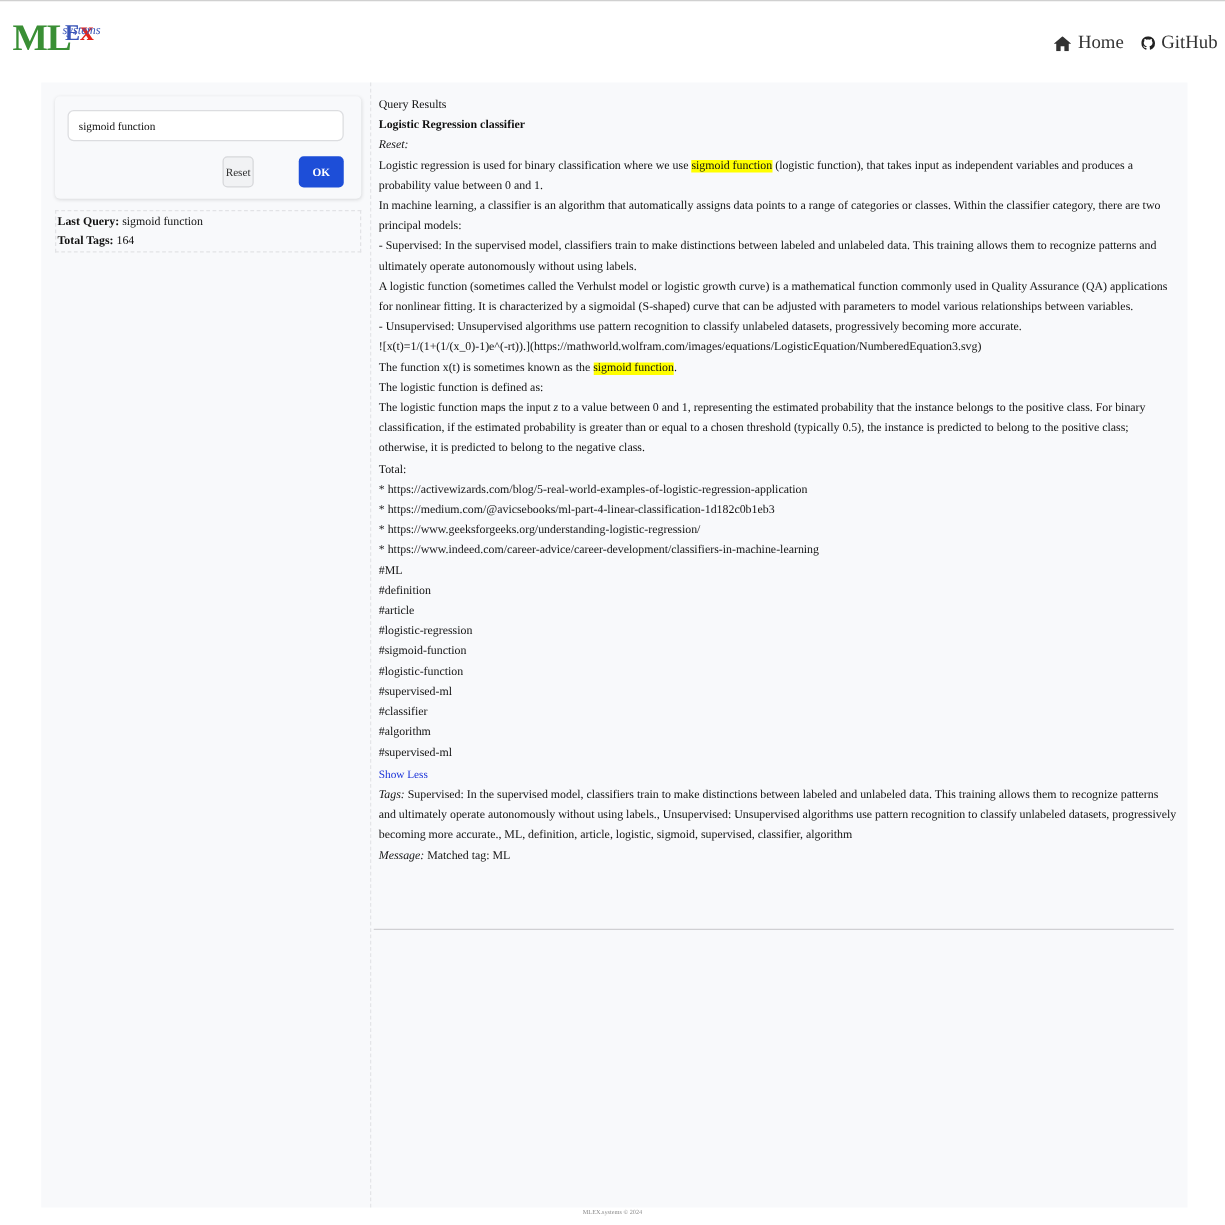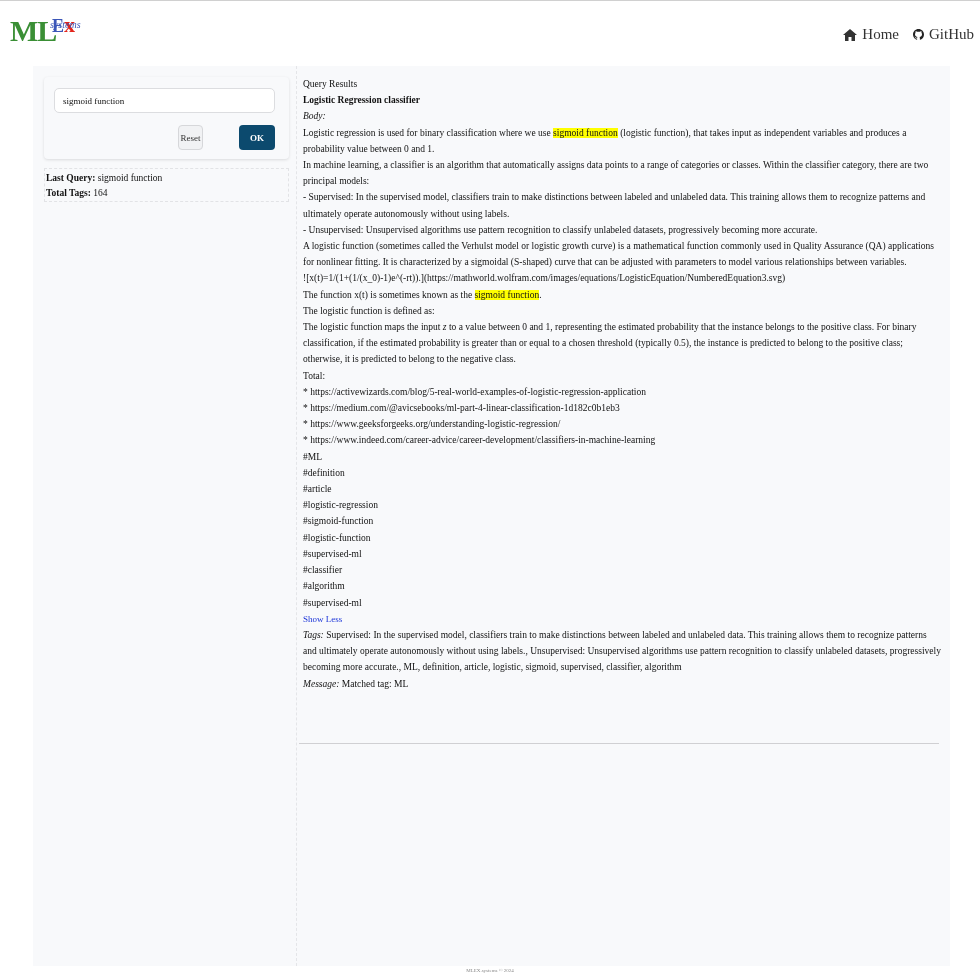--- a/index.html
+++ b/index.html
@@ -20,21 +20,21 @@
   .nav-item svg { display: block; }
 
   
   .main { position: absolute; left: 33px; top: 66px; width: 917px; height: 900px; background: #f8f9fb; }
 
   .sidebar { position: absolute; left: 0; top: 0; width: 264px; height: 100%; }
   .search-card { position: absolute; left: 11px; top: 11px; width: 245px; height: 82px; background: #f8f9fb; border-radius: 4px; box-shadow: 0 1px 3px rgba(0,0,0,0.12); }
   .search-input { position: absolute; left: 10px; top: 11px; width: 221px; height: 25px; border: 1px solid #dcdde0; border-radius: 5px; background: #fff; font-family: "Liberation Serif", serif; font-size: 9px; padding: 0 8px; color: #111; outline: none; }
   .btn { position: absolute; top: 48px; height: 25px; border-radius: 4px; font-family: "Liberation Serif", serif; font-size: 9px; display: flex; align-items: center; justify-content: center; cursor: pointer; }
   .btn-reset { left: 134px; width: 25px; background: #f1f2f4; border: 1px solid #d6d7da; color: #333; }
-  .btn-ok { left: 195px; width: 36px; background: #0c4a6e; color: #fff; font-weight: bold; border: none; }
+  .btn-ok { left: 195px; width: 36px; background: #1d4ed8; color: #fff; font-weight: bold; border: none; }
 
   .info-box { position: absolute; left: 11px; top: 102px; width: 245px; height: 34px; border: 1px dashed #e2e3e6; padding: 2px 0 0 1px; font-size: 9.5px; line-height: 15px; }
   .info-box b { font-weight: bold; font-family: Liberation Serif, serif; }
 
   .sidebar-divider { position: absolute; left: 263px; top: 0; width: 1px; height: 100%; border-left: 1px dashed #e4e5e8; }
 
   .content { position: absolute; left: 270px; top: 10px; width: 638px; font-size: 9.5px; line-height: 16.2px; color: #111; }
   .content .line { white-space: normal; }
   .content .title { font-weight: bold; }
   .content i { font-style: italic; }
@@ -92,26 +92,26 @@
         <b>Total Tags:</b>
         <span>164</span>
       </div>
     </div>
   </aside>
   <div class="sidebar-divider"></div>
 
   <section class="content">
     <div class="line">Query Results</div>
     <div class="line title">Logistic Regression classifier</div>
-    <div class="line"><i>Body:</i></div>
+    <div class="line"><i>Reset:</i></div>
     <div class="line"><span>Logistic regression is used for binary classification where we use </span><span class="hl">sigmoid function</span><span> (logistic function), that takes input as independent variables and produces a probability value between 0 and 1.</span></div>
     <div class="line">In machine learning, a classifier is an algorithm that automatically assigns data points to a range of categories or classes. Within the classifier category, there are two principal models:</div>
     <div class="line">- Supervised: In the supervised model, classifiers train to make distinctions between labeled and unlabeled data. This training allows them to recognize patterns and ultimately operate autonomously without using labels.</div>
+    <div class="line">A logistic function (sometimes called the Verhulst model or logistic growth curve) is a mathematical function commonly used in Quality Assurance (QA) applications for nonlinear fitting. It is characterized by a sigmoidal (S-shaped) curve that can be adjusted with parameters to model various relationships between variables.</div>
     <div class="line">- Unsupervised: Unsupervised algorithms use pattern recognition to classify unlabeled datasets, progressively becoming more accurate.</div>
-    <div class="line">A logistic function (sometimes called the Verhulst model or logistic growth curve) is a mathematical function commonly used in Quality Assurance (QA) applications for nonlinear fitting. It is characterized by a sigmoidal (S-shaped) curve that can be adjusted with parameters to model various relationships between variables.</div>
     <div class="line">![x(t)=1/(1+(1/(x_0)-1)e^(-rt)).](https://mathworld.wolfram.com/images/equations/LogisticEquation/NumberedEquation3.svg)</div>
     <div class="line"><span>The function x(t) is sometimes known as the </span><span class="hl">sigmoid function</span><span>.</span></div>
     <div class="line">The logistic function is defined as:</div>
     <div class="line"><span>The logistic function maps the input </span><i>z</i><span> to a value between 0 and 1, representing the estimated probability that the instance belongs to the positive class. For binary classification, if the estimated probability is greater than or equal to a chosen threshold (typically 0.5), the instance is predicted to belong to the positive class; otherwise, it is predicted to belong to the negative class.</span></div>
     <div class="line">Total:</div>
     <div class="line">* https://activewizards.com/blog/5-real-world-examples-of-logistic-regression-application</div>
     <div class="line">* https://medium.com/@avicsebooks/ml-part-4-linear-classification-1d182c0b1eb3</div>
     <div class="line">* https://www.geeksforgeeks.org/understanding-logistic-regression/</div>
     <div class="line">* https://www.indeed.com/career-advice/career-development/classifiers-in-machine-learning</div>
     <div class="line">#ML</div>

